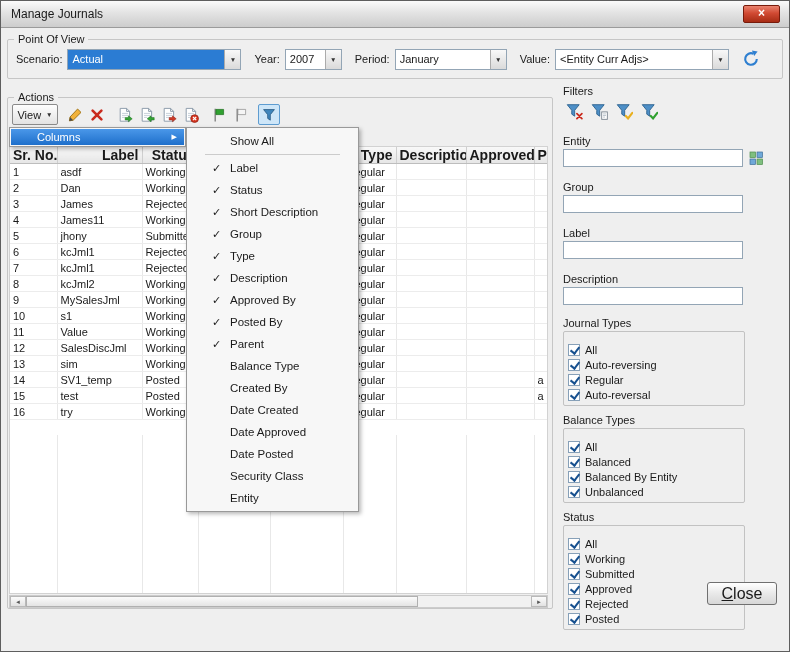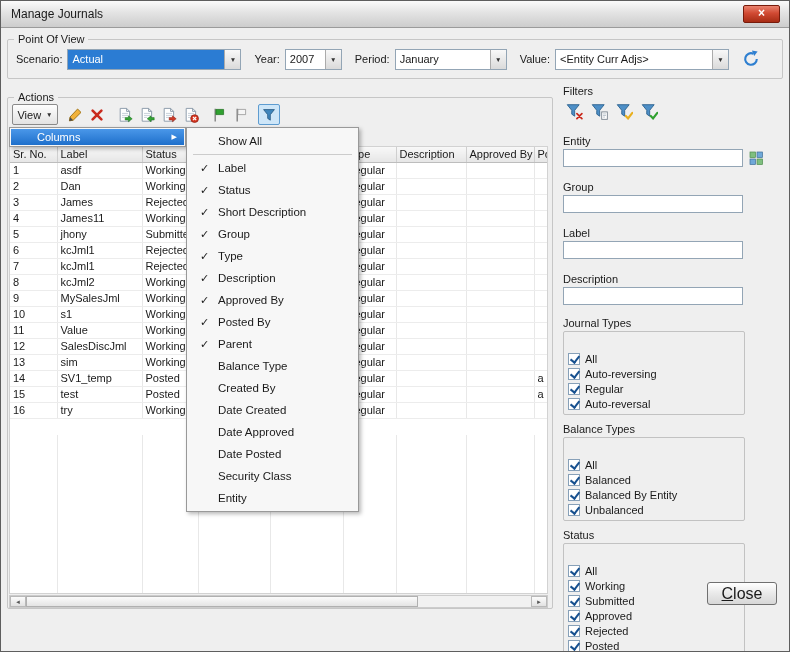--- a/index.html
+++ b/index.html
@@ -23,52 +23,52 @@
   .refresh{margin-left:11px;width:22px;height:22px;display:flex;align-items:center;justify-content:center}
   #actions-group{left:6px;top:96px;width:546px;height:512px}
   .toolbar{position:absolute;left:4px;top:6px;height:22px;display:flex;}
   .view-btn{width:46px;height:21px;border:1px solid #8A8A8A;border-radius:2px;background:linear-gradient(#FEFEFE,#E2E2E2);display:flex;align-items:center;justify-content:center;gap:5px}
   .view-arrow{font-size:6.5px;color:#333}
   .tool-icon{width:22px;height:21px;display:flex;align-items:center;justify-content:center}
   .ml6{margin-left:6px}
   .filter-active{background:#CEE6F8;border:1px solid #5E9CD0;border-radius:2px}
   .table-wrap{position:absolute;left:1px;top:48px;width:539px;height:448px;background:#FFF;border:1px solid #D2D2D2;overflow:hidden}
   .jtable{border-collapse:collapse;table-layout:fixed;width:592px}
-  .jtable th{height:15px;background:linear-gradient(#F8F8F8,#E6E6E6);border-right:1px solid #CFCFCF;border-bottom:1px solid #BDBDBD;font-weight:normal;text-align:left;padding:0 3px;font-size:11px;white-space:nowrap;overflow:hidden}
+  .jtable th{height:15px;background:linear-gradient(#F8F8F8,#E6E6E6);border-right:1px solid #CFCFCF;border-bottom:1px solid #BDBDBD;font-weight:bold;text-align:right;padding:0 3px;font-size:14px;white-space:nowrap;overflow:hidden}
   .jtable td{height:16px;border-right:1px solid #E8E8E8;border-bottom:1px solid #ECECEC;padding:0 3px;font-size:11px;white-space:nowrap;overflow:hidden}
   .table-empty{position:absolute;left:0;top:288px;width:592px;bottom:0;background-repeat:no-repeat;background-size:1px 100%;
     background-image:linear-gradient(#E8E8E8,#E8E8E8),linear-gradient(#E8E8E8,#E8E8E8),linear-gradient(#E8E8E8,#E8E8E8),linear-gradient(#E8E8E8,#E8E8E8),linear-gradient(#E8E8E8,#E8E8E8),linear-gradient(#E8E8E8,#E8E8E8),linear-gradient(#E8E8E8,#E8E8E8),linear-gradient(#E8E8E8,#E8E8E8);
     background-position:47px 0,132px 0,188px 0,260px 0,333px 0,386px 0,456px 0,524px 0}
   .hscroll{position:absolute;left:1px;top:497px;width:539px;height:13px;background:#F1F1F1;border:1px solid #CCCCCC;display:flex;align-items:stretch}
   .hs-btn{width:16px;background:linear-gradient(#FCFCFC,#E2E2E2);border:1px solid #B9B9B9;font-size:6px;color:#555;display:flex;align-items:center;justify-content:center}
   .hs-thumb{width:392px;background:linear-gradient(#FBFBFB,#E4E4E4);border:1px solid #B0B0B0}
   .hs-track{flex:1}
   .view-menu{position:absolute;left:8px;top:126px;width:177px;background:#F7F7F7;border:1px solid #999;box-shadow:2px 2px 4px rgba(0,0,0,.28);padding:1px;z-index:50}
   .vm-item{height:16px;display:flex;align-items:center;background:linear-gradient(#4A97E9,#1E6FCB);color:#FFF}
   .vm-label{margin-left:26px;flex:1}
   .vm-arrow{margin-right:7px;font-size:7px}
-  .submenu{position:absolute;left:185px;top:126px;width:173px;background:#F7F7F7;border:1px solid #999;box-shadow:2px 2px 4px rgba(0,0,0,.28);padding:2px 4px;z-index:51}
+  .submenu{position:absolute;left:185px;top:126px;width:173px;background:#F7F7F7;border:1px solid #999;box-shadow:2px 2px 4px rgba(0,0,0,.28);padding:2px 16px;z-index:51}
   .smi{height:22px;display:flex;align-items:center}
   .smi-check{width:27px;text-align:center;color:#1A1A1A;font-size:11px}
   .smi-label{font-size:11.5px}
   .menu-sep{height:1px;background:#CCC;margin:2px 2px}
   .filters{position:absolute;left:560px;top:84px;width:228px;height:530px}
   .filters-title{position:absolute;left:2px;top:0}
   .ficons{position:absolute;left:2px;top:15px;display:flex;gap:3px}
   .ficon{width:22px;height:22px;display:flex;align-items:center;justify-content:center}
   .f-field{position:absolute;left:2px;width:210px}
   #fld-entity{top:50px}#fld-group{top:96px}#fld-label{top:142px}#fld-desc{top:188px}
   .f-label{margin-bottom:2px}
   .f-input-row{display:flex;align-items:center;gap:6px}
   .f-input{width:180px;height:18px;border:1px solid #93A5B5;padding:0 3px;font:inherit;background:#FFF}
   .picker{width:15px;height:15px;flex:0 0 auto;display:flex;align-items:center;justify-content:center}
   .filter-groups{position:absolute;left:2px;top:232px;width:182px}
   .f-group-label{margin:8px 0 2px}
   .f-group-label.first{margin-top:0}
-  .f-box{border:1px solid #C2C2C2;border-radius:2px;padding:19px 0 3px 4px;background:#EFEFEF}
+  .f-box{border:1px solid #C2C2C2;border-radius:2px;padding:10px 0 3px 4px;background:#EFEFEF}
   .cb-row{display:flex;align-items:center;height:15px;gap:5px}
   .cb{width:12px;height:12px;border:1px solid #87A0B8;background:#FFF;position:relative;flex:0 0 auto}
   .cb.checked::after{content:"";position:absolute;left:3px;top:0.5px;width:4px;height:7px;border:solid #17508F;border-width:0 2px 2px 0;transform:rotate(38deg)}
   .close-button{position:absolute;left:706px;top:581px;width:70px;height:23px;border:1px solid #707070;border-radius:3px;background:linear-gradient(#FFFFFF,#E9E9E9 50%,#D7D7D7);font-size:16px;text-align:center;line-height:21px}
   .close-button::first-letter{text-decoration:underline}
 </style>
 </head>
 <body>
 
 <div class="window">

